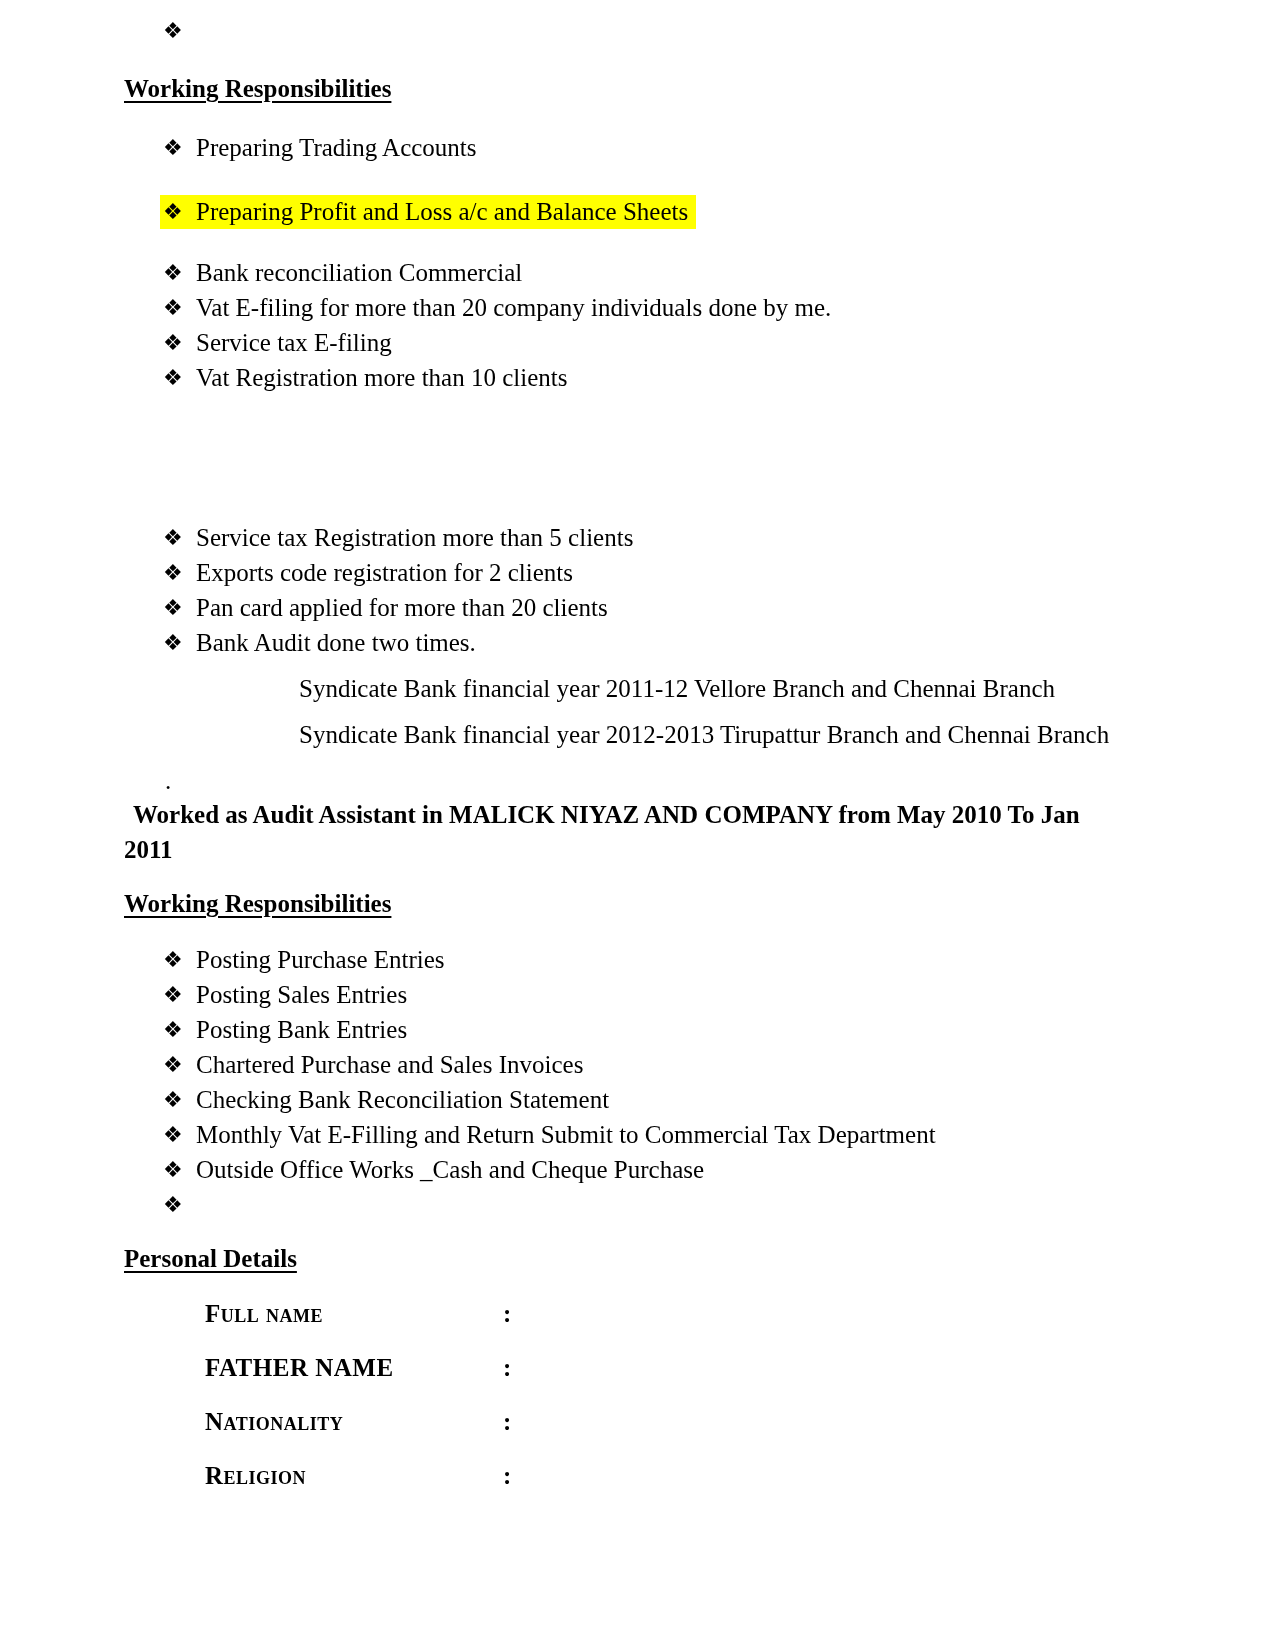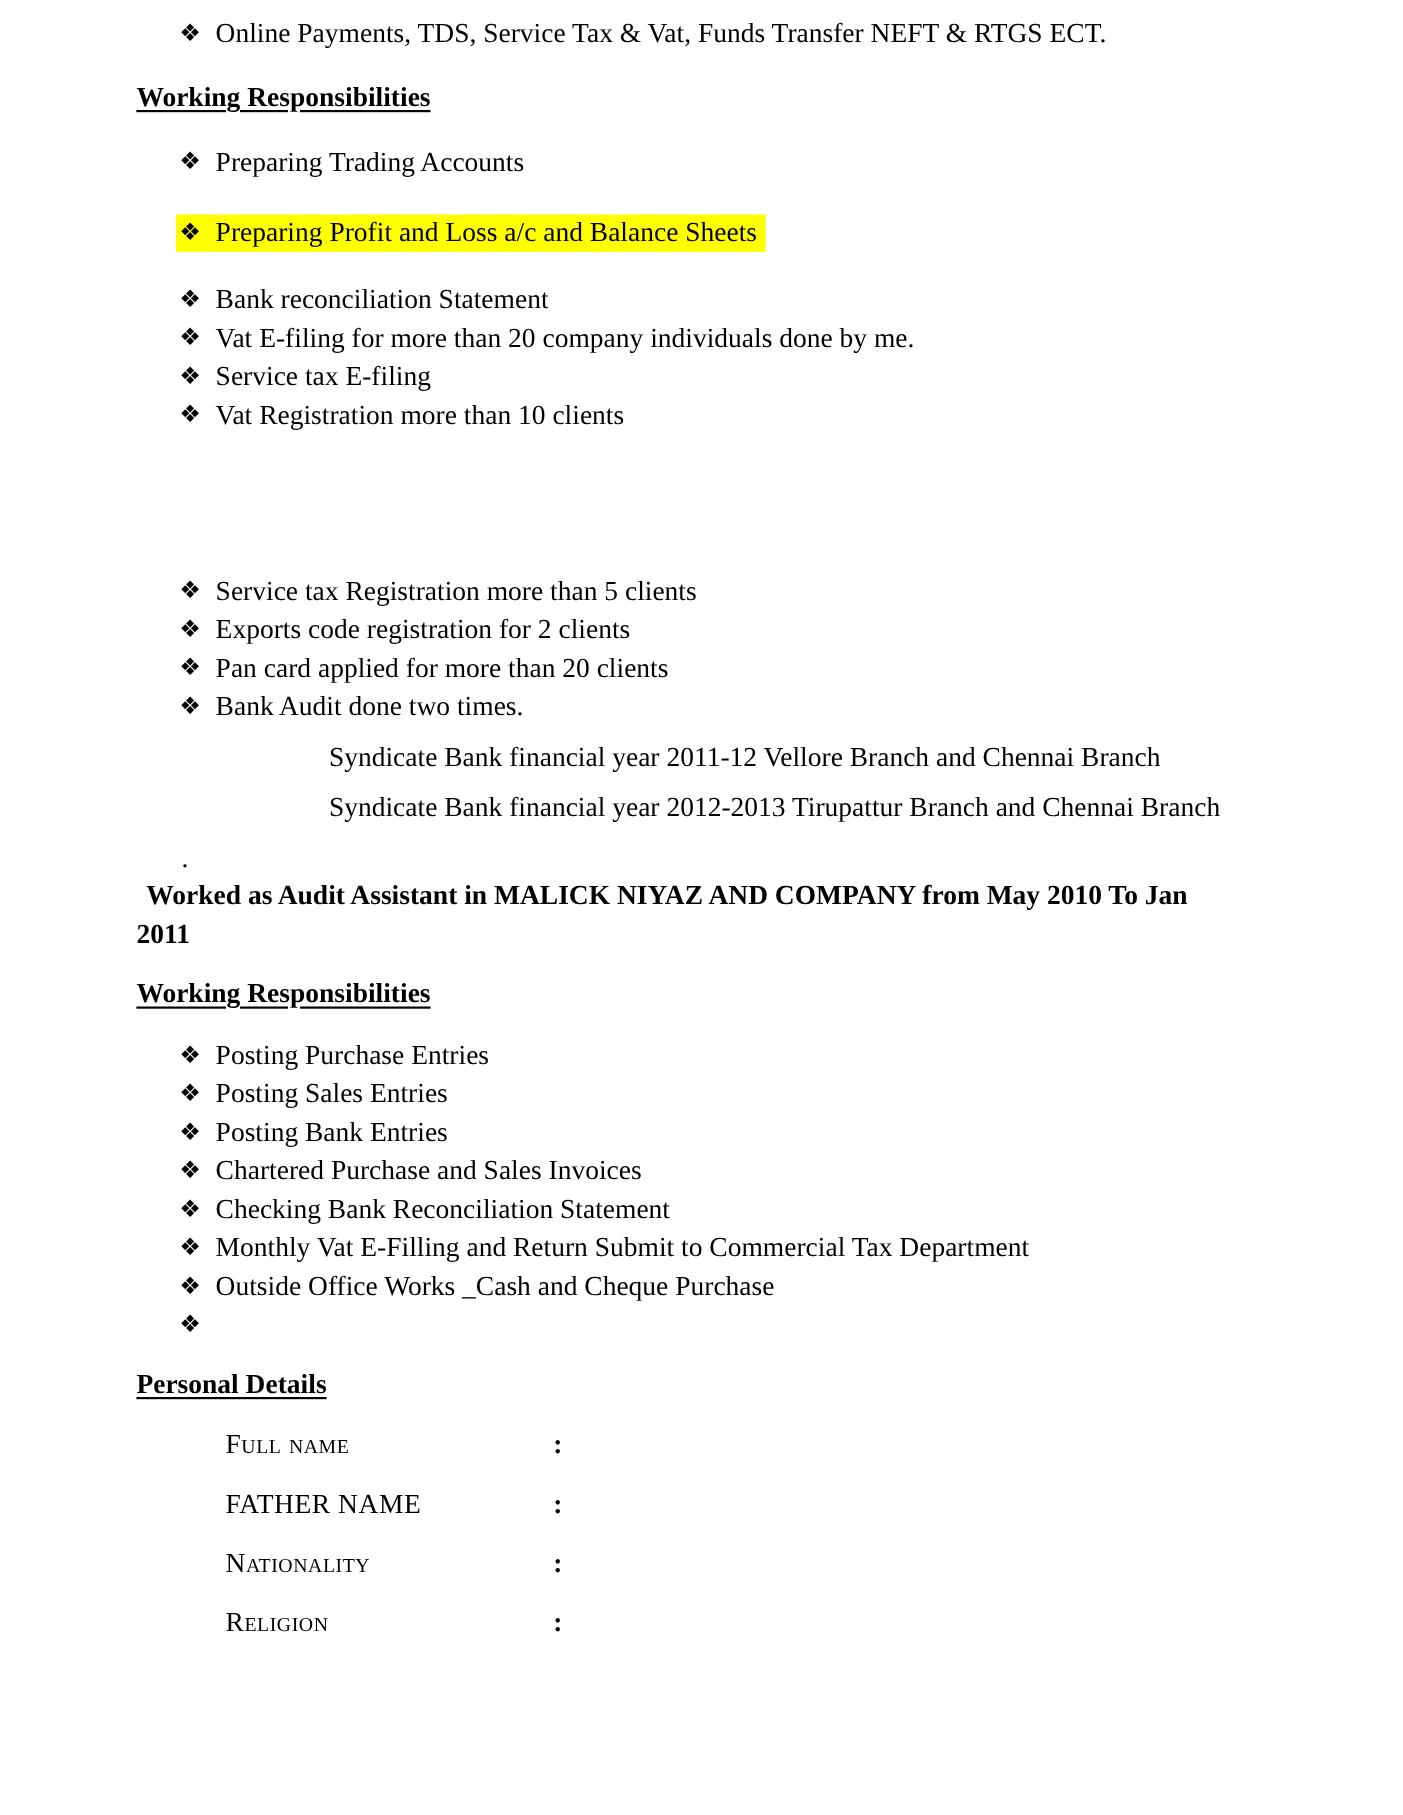--- a/index.html
+++ b/index.html
@@ -71,55 +71,54 @@
   .pd-title { margin-top: 25px; margin-bottom: 26px; }
   .p-row {
     display: flex;
     align-items: flex-start;
     padding-left: 81px;
     margin: 0 0 25px 0;
     line-height: 29px;
   }
   .p-label {
     flex: 0 0 298px;
-    font-weight: normal;
+    font-weight: bold;
     font-variant: small-caps;
     letter-spacing: 0.5px;
   }
   .p-colon { font-weight: bold; flex: 0 0 30px; }
   .p-value { flex: 1 1 auto; }
 </style>
 </head>
 <body>
 
 <div class="page">
 
   <div class="bullet-row intro">
     <span class="glyph">❖</span>
-    <span>Online Payments, TDS, Service Tax &amp; Vat, Funds Transfer NEFT &amp; RTGS ECT.</span>
   </div>
 
 
   <div class="resp-title">Working Responsibilities</div>
 
   <div class="bullet-row sp-lg">
     <span class="glyph">❖</span>
     <span>Preparing Trading Accounts</span>
   </div>
 
   <div class="bullet-row sp-md" style="padding-left:39px">
     <span class="hl" style="background: rgb(255, 255, 0);">
       <span class="glyph">❖</span>
       <span>Preparing Profit and Loss a/c and Balance Sheets</span>
     </span>
   </div>
 
   <div class="bullet-row">
     <span class="glyph">❖</span>
-    <span>Bank reconciliation Statement</span>
+    <span>Bank reconciliation Commercial</span>
   </div>
   <div class="bullet-row">
     <span class="glyph">❖</span>
     <span>Vat E-filing for more than 20 company individuals done by me.</span>
   </div>
   <div class="bullet-row">
     <span class="glyph">❖</span>
     <span>Service tax E-filing</span>
   </div>
   <div class="bullet-row">

